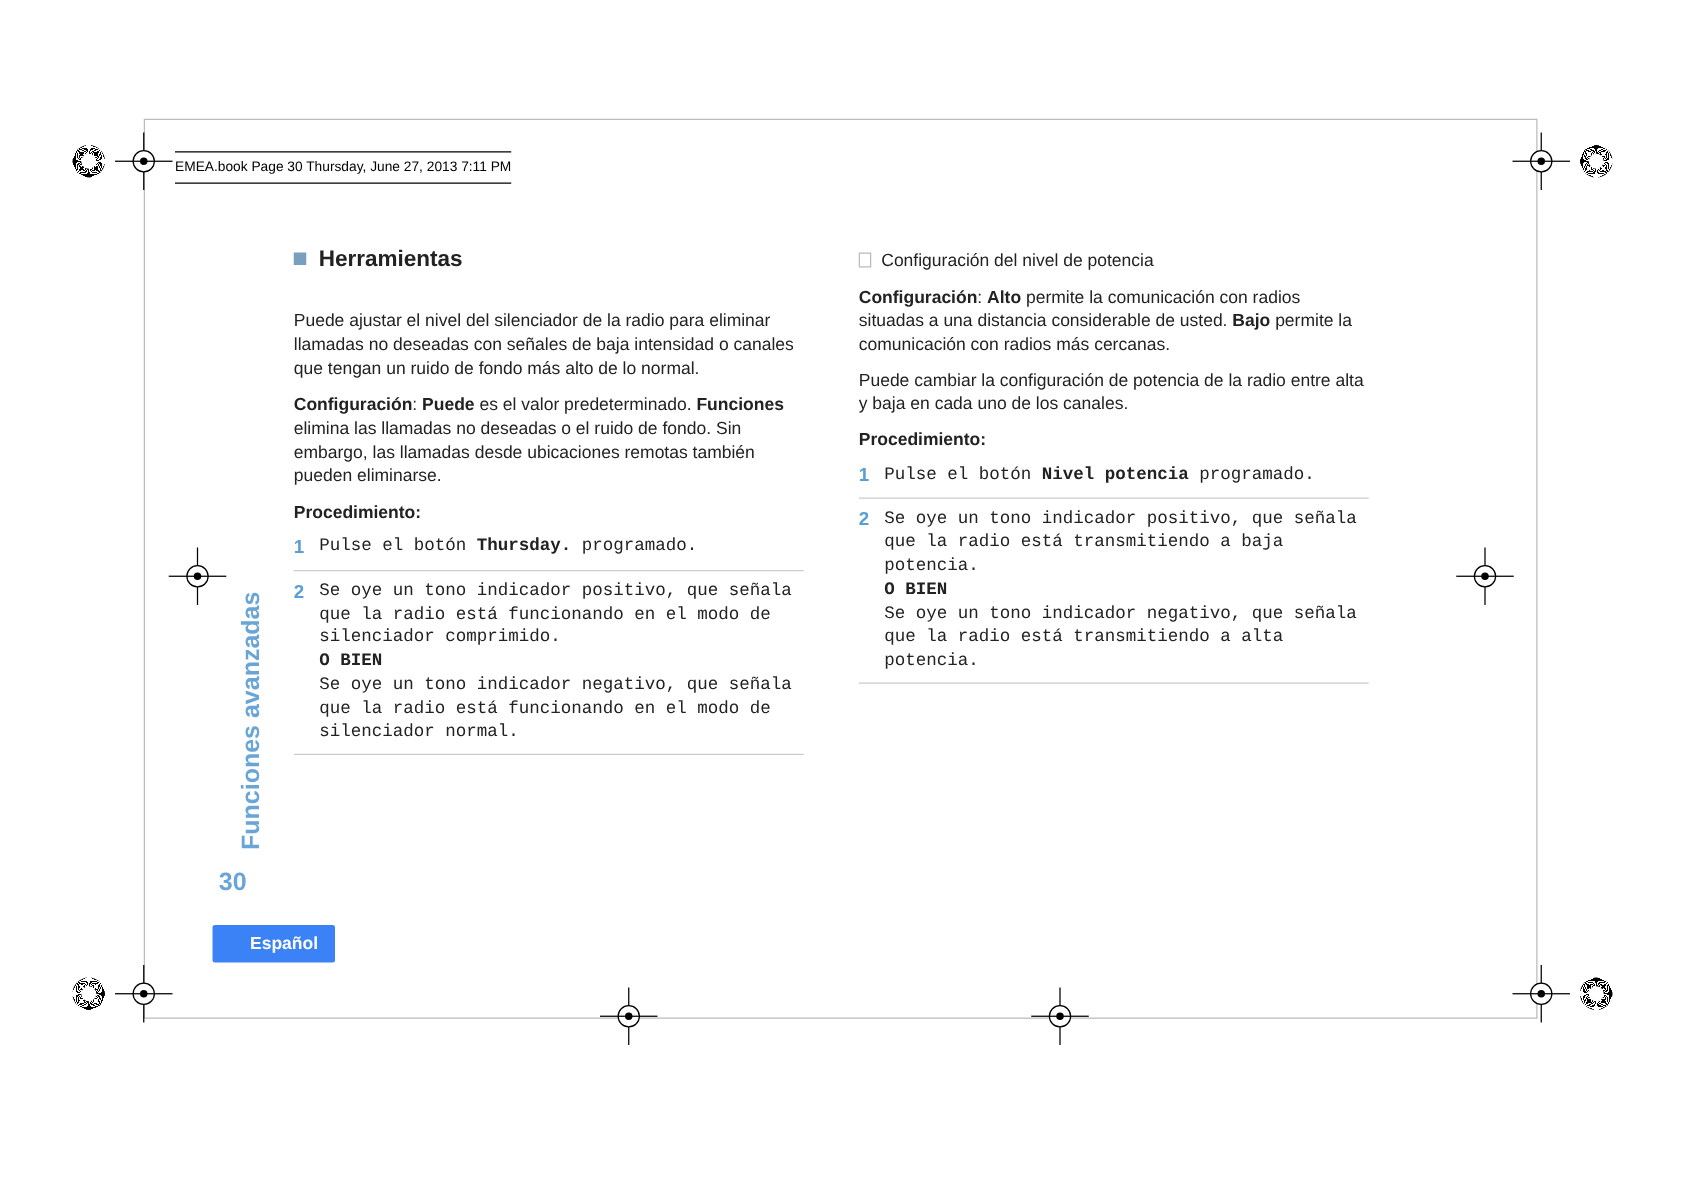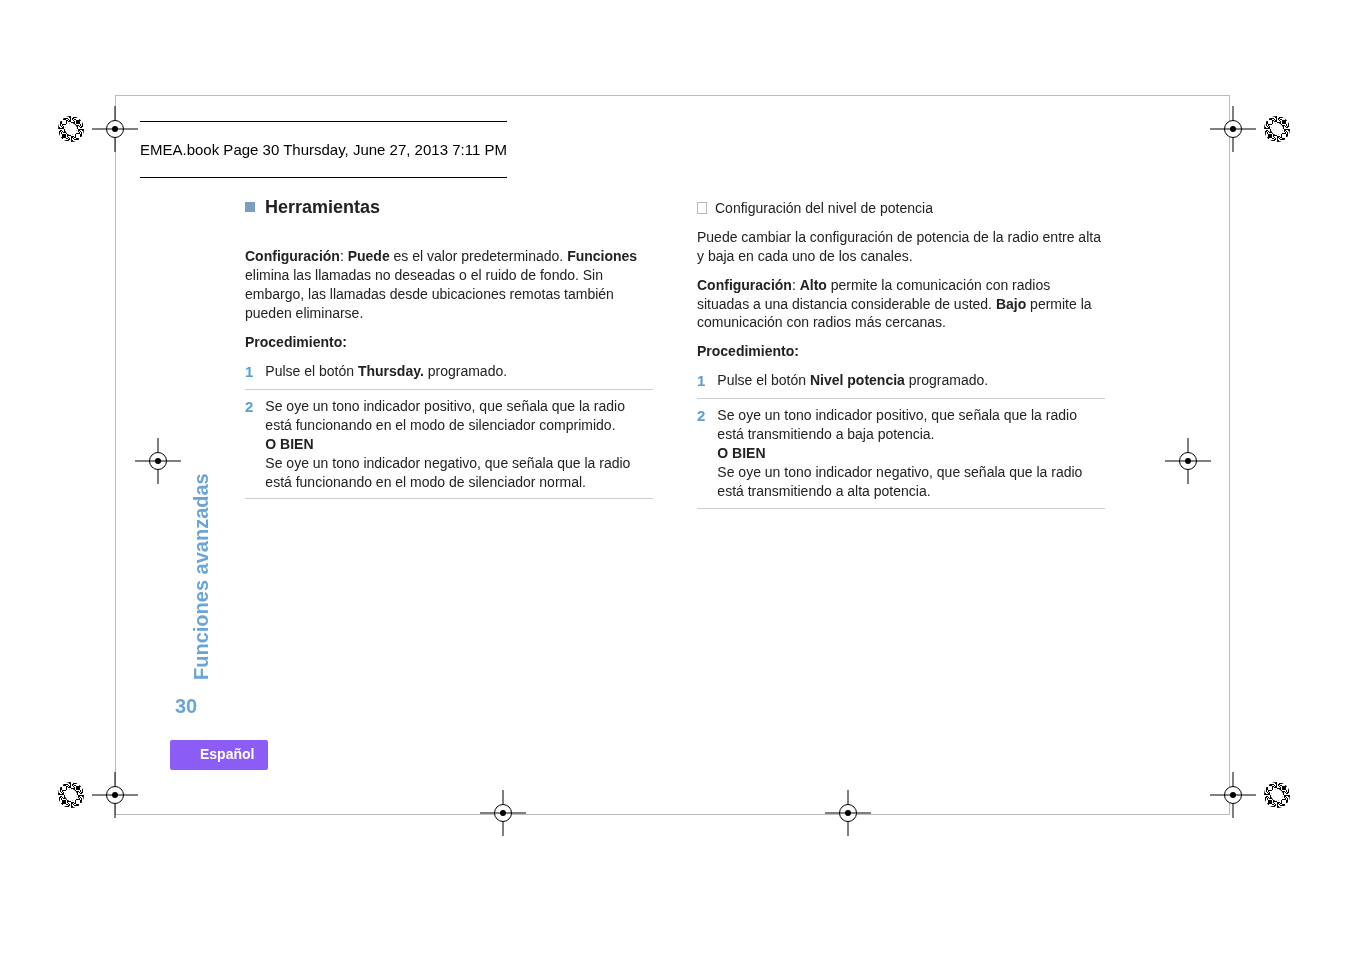--- a/index.html
+++ b/index.html
@@ -16,34 +16,33 @@
     left: 115px;
     top: 95px;
     width: 1115px;
     height: 720px;
     border: 1px solid #bbb;
   }
   .book-header {
     position: absolute;
     left: 140px;
     top: 121px;
-    font-size: 15px;
+    font-size: 11px;
     color: #000;
     border-top: 1px solid #000;
     border-bottom: 1px solid #000;
-    padding: 19px 0;
+    padding: 6px 0;
   }
   .content {
     position: absolute;
     left: 235px;
     top: 195px;
     width: 860px;
     display: flex;
     gap: 44px;
-    margin-left: 10px;
   }
   .col {
     width: 415px;
     font-size: 14px;
     line-height: 1.35;
     color: #222;
   }
   .h-tools {
     font-size: 18px;
     font-weight: bold;
@@ -101,21 +100,21 @@
     border-bottom: 1px solid #ccc;
     padding-bottom: 7px;
     margin-bottom: 7px;
   }
   .step .num {
     color: #5a9fd4;
     font-weight: bold;
     font-size: 15px;
     flex-shrink: 0;
   }
-  .step .body { flex: 1; }
+  .step .body { flex: 1; font-family: Liberation Mono, monospace; }
   .strong { font-weight: bold; }
 
   
   .sidetab {
     position: absolute;
     left: 190px;
     top: 380px;
     width: 30px;
     height: 300px;
     font-size: 20px;
@@ -130,21 +129,21 @@
     left: 175px;
     top: 695px;
     font-size: 20px;
     font-weight: bold;
     color: #6aa5d8;
   }
   .lang {
     position: absolute;
     left: 170px;
     top: 740px;
-    background: #8b5cf6;
+    background: #3b82f6;
     color: #fff;
     font-weight: bold;
     font-size: 14px;
     padding: 6px 14px 8px 30px;
     border-radius: 2px;
   }
   .reg-outer {
     position: absolute;
     width: 26px;
     height: 26px;
@@ -199,20 +198,21 @@
 
 <div class="content">
 
   <div class="col">
     <div class="h-tools">
       <span class="sq"></span>
       <span>Herramientas</span>
     </div>
 
 
+    <p>Puede ajustar el nivel del silenciador de la radio para eliminar llamadas no deseadas con señales de baja intensidad o canales que tengan un ruido de fondo más alto de lo normal.</p>
 
     <p>
       <span class="strong">Configuración</span><span>: </span><span class="strong">Puede</span><span> es el valor predeterminado. </span><span class="strong">Funciones</span><span> elimina las llamadas no deseadas o el ruido de fondo. Sin embargo, las llamadas desde ubicaciones remotas también pueden eliminarse.</span>
     </p>
 
     <p class="proc">
       <span>Procedimiento</span><span>:</span>
     </p>
 
     <div class="step">
@@ -231,25 +231,25 @@
       </div>
     </div>
   </div>
 
   <div class="col">
     <div class="sub" style="margin-top:4px;">
       <span class="page-icon"></span>
       <span>Configuración del nivel de potencia</span>
     </div>
 
-    <p>Puede cambiar la configuración de potencia de la radio entre alta y baja en cada uno de los canales.</p>
-
     <p>
       <span class="strong">Configuración</span><span>:  </span><span class="strong">Alto</span><span> permite la comunicación con radios situadas a una distancia considerable de usted. </span><span class="strong">Bajo</span><span> permite la comunicación con radios más cercanas.</span>
     </p>
+
+    <p>Puede cambiar la configuración de potencia de la radio entre alta y baja en cada uno de los canales.</p>
 
     <p class="proc">
       <span>Procedimiento</span><span>:</span>
     </p>
 
     <div class="step">
       <div class="num">1</div>
       <div class="body">
         <span>Pulse el botón </span><span class="strong">Nivel potencia</span><span> programado.</span>
       </div>

